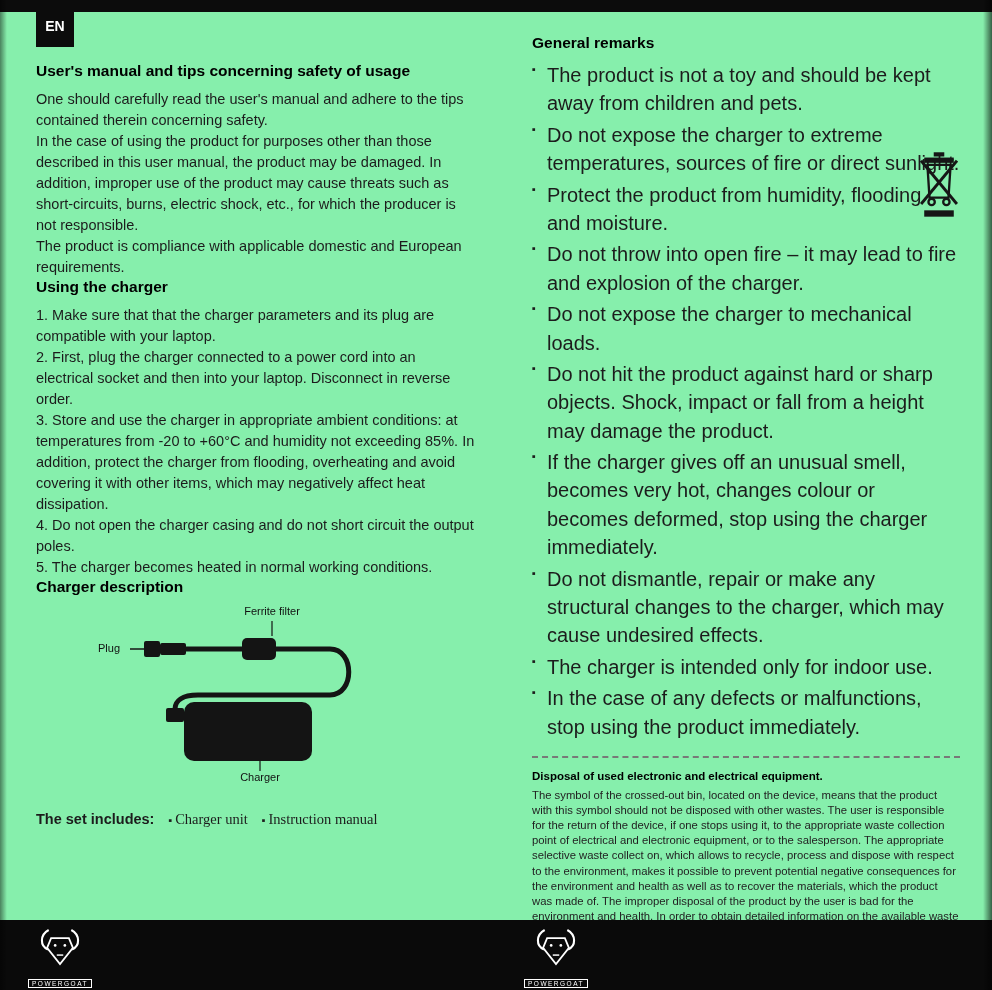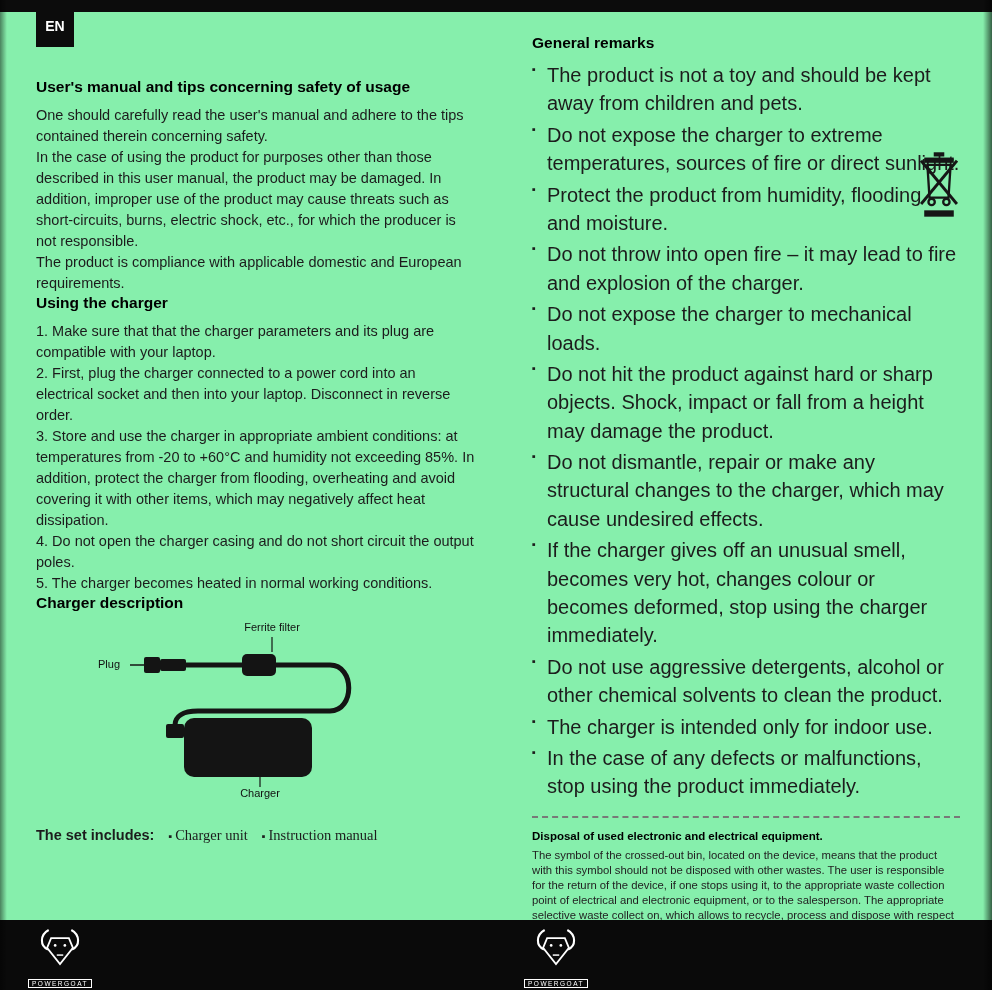--- a/index.html
+++ b/index.html
@@ -6,21 +6,21 @@
   html,body { width:992px; height:990px; }
   body { font-family:"Liberation Sans","DejaVu Sans",sans-serif; background:#e9e9e7; }
   .page { position:relative; width:992px; height:990px; background:#86efac; overflow:hidden; color:#1c1c1c; }
   .topbar { position:absolute; top:0; left:0; width:100%; height:12px; background:#0c0c0c; }
   .edge-l { position:absolute; left:0; top:0; bottom:0; width:7px;
             background:linear-gradient(to right, rgba(0,0,0,0.45), rgba(0,0,0,0)); pointer-events:none; }
   .edge-r { position:absolute; right:0; top:0; bottom:0; width:9px;
             background:linear-gradient(to left, rgba(0,0,0,0.6), rgba(0,0,0,0)); pointer-events:none; }
   .en-badge { position:absolute; top:5px; left:36px; width:38px; height:42px; background:#0c0c0c;
               color:#fff; font-weight:bold; font-size:14px; display:flex; align-items:center; justify-content:center; }
-  .col-left  { position:absolute; left:36px;  top:62px; width:440px;margin-top:16px; }
+  .col-left  { position:absolute; left:36px;  top:62px; width:440px; }
   .col-right { position:absolute; left:532px; top:34px; width:428px; }
   h2.sec { font-size:15.5px; font-weight:700; color:#000; margin:0 0 9px; }
   .mt { margin-top:16px; }
   .body-text { font-size:14.5px; line-height:1.45; }
   .steps p { font-size:14.5px; line-height:1.45; }
   .bullets { list-style:none; }
   .bullets li { position:relative; padding-left:15px; font-size:20px; line-height:1.42; margin-bottom:3px; }
   .bullets li::before { content:"▪"; position:absolute; left:0; top:1px; font-size:11px; }
   .diagram { position:relative; width:322px; height:184px; margin:8px 0 0 56px; }
   .diagram .lbl { position:absolute; font-size:11px; color:#111; }
@@ -107,23 +107,22 @@
 
   <div class="col-right">
     <h2 class="sec">General remarks</h2>
     <ul class="bullets">
       <li>The product is not a toy and should be kept away from children and pets.</li>
       <li>Do not expose the charger to extreme temperatures, sources of fire or direct sunlight.</li>
       <li>Protect the product from humidity, flooding and moisture.</li>
       <li>Do not throw into open fire – it may lead to fire and explosion of the charger.</li>
       <li>Do not expose the charger to mechanical loads.</li>
       <li>Do not hit the product against hard or sharp objects. Shock, impact or fall from a height may damage the product.</li>
+      <li>If the charger gives off an unusual smell, becomes very hot, changes colour or becomes deformed, stop using the charger immediately.</li>
       <li>Do not dismantle, repair or make any structural changes to the charger, which may cause undesired effects.</li>
-      <li>If the charger gives off an unusual smell, becomes very hot, changes colour or becomes deformed, stop using the charger immediately.</li>
-      <li>Do not use aggressive detergents, alcohol or other chemical solvents to clean the product.</li>
       <li>The charger is intended only for indoor use.</li>
       <li>In the case of any defects or malfunctions, stop using the product immediately.</li>
     </ul>
 
     <hr class="dashed">
 
     <div class="disposal-h">Disposal of used electronic and electrical equipment.</div>
     <p class="disposal-b">The symbol of the crossed-out bin, located on the device, means that the product with this symbol should not be disposed with other wastes. The user is responsible for the return of the device, if one stops using it, to the appropriate waste collection point of electrical and electronic equipment, or to the salesperson. The appropriate selective waste collect on, which allows to recycle, process and dispose with respect to the environment, makes it possible to prevent potential negative consequences for the environment and health as well as to recover the materials, which the product was made of. The improper disposal of the product by the user is bad for the environment and health. In order to obtain detailed information on the available waste collect on points, you should contact the local cleaning services or the shop, in which the product was purchased.</p>
 
     <div class="marks-row">

